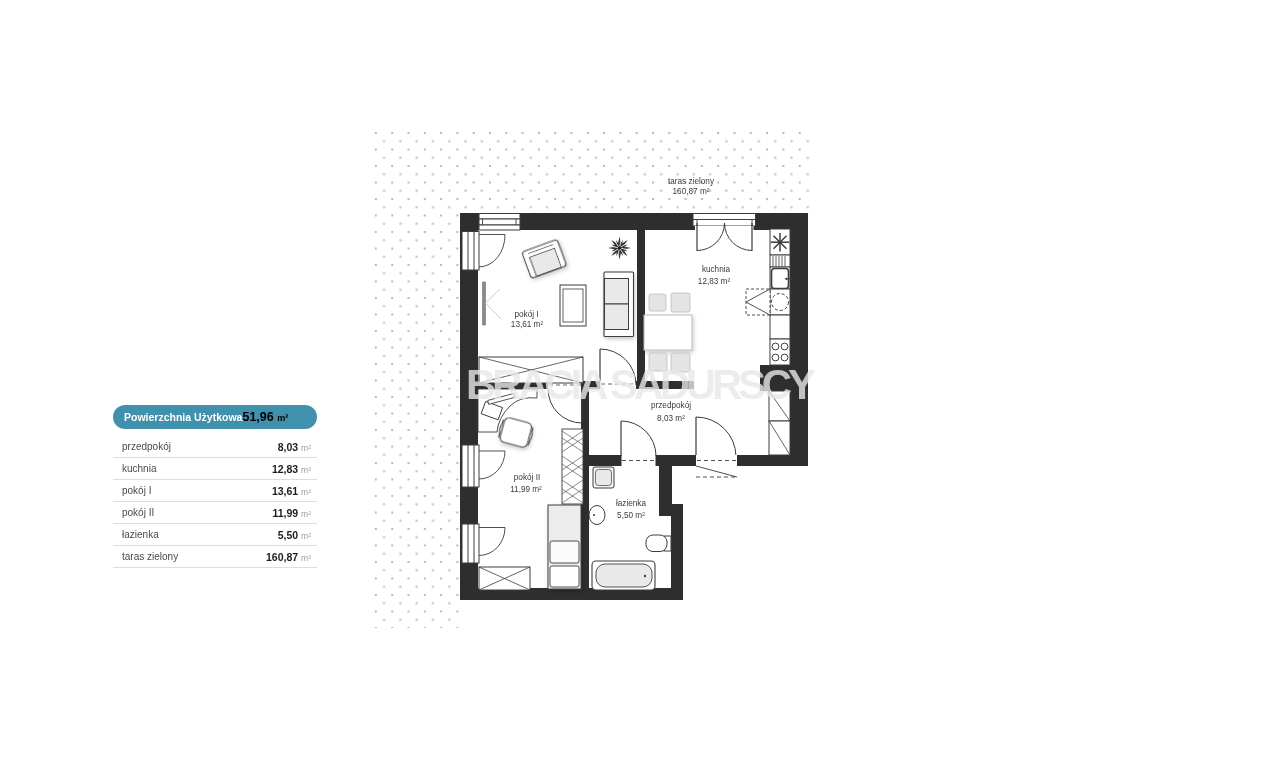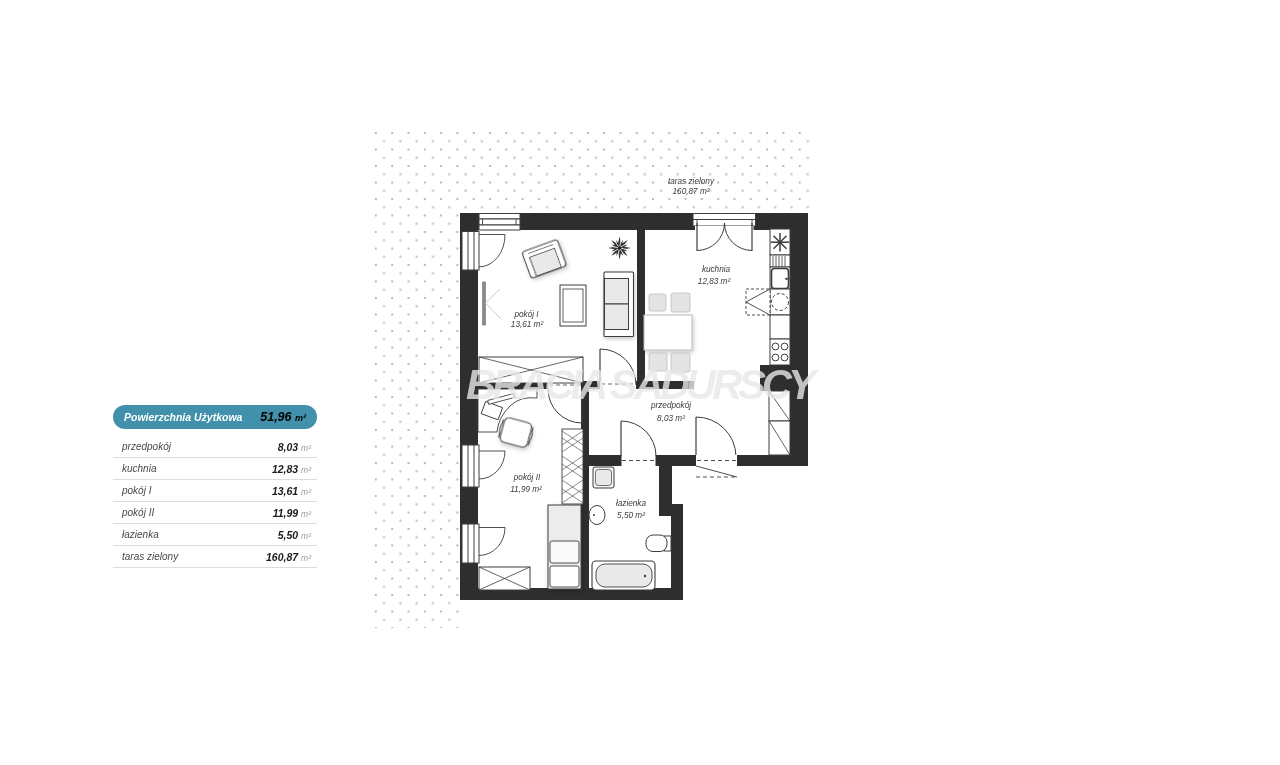--- a/index.html
+++ b/index.html
@@ -1,20 +1,20 @@
 <!DOCTYPE html>
 <html><head>
 <meta charset="utf-8">
 <style>
   html,body{margin:0;padding:0;background:#fff;width:1280px;height:765px;overflow:hidden;
     font-family:"Liberation Sans", sans-serif;}
-  .page{position:relative;width:1280px;height:583px;background:#fff;font-style:italic;}
+  .page{position:relative;width:1280px;height:583px;background:#fff;}
   .panel{position:absolute;left:113px;top:405px;width:204px;}
   .pill{position:absolute;left:0;top:0;width:204px;height:24px;border-radius:12px;
-    background:#4190ac;display:flex;align-items:center;justify-content:space-between;
+    background:#4190ac;display:flex;align-items:center;justify-content:flex-start;
     padding:0 11px;box-sizing:border-box;white-space:nowrap;}
   .pill .t{color:#fff;font-weight:bold;font-size:10.5px;letter-spacing:0;}
   .pill .v{color:#000000;font-weight:bold;font-size:12.5px;}
   .pill .v .u{font-size:9px;}
   .row{position:absolute;left:0;width:204px;height:22px;border-bottom:1px solid #ddd;
     display:flex;align-items:center;justify-content:space-between;padding:0 6px 0 9px;
     box-sizing:border-box;white-space:nowrap;}
   .row .l{color:#4a4a4a;font-size:10px;}
   .row .r{color:#1b1b1b;font-weight:bold;font-size:10.5px;}
   .row .r .u{color:#9b9b9b;font-weight:normal;font-size:8.5px;}

